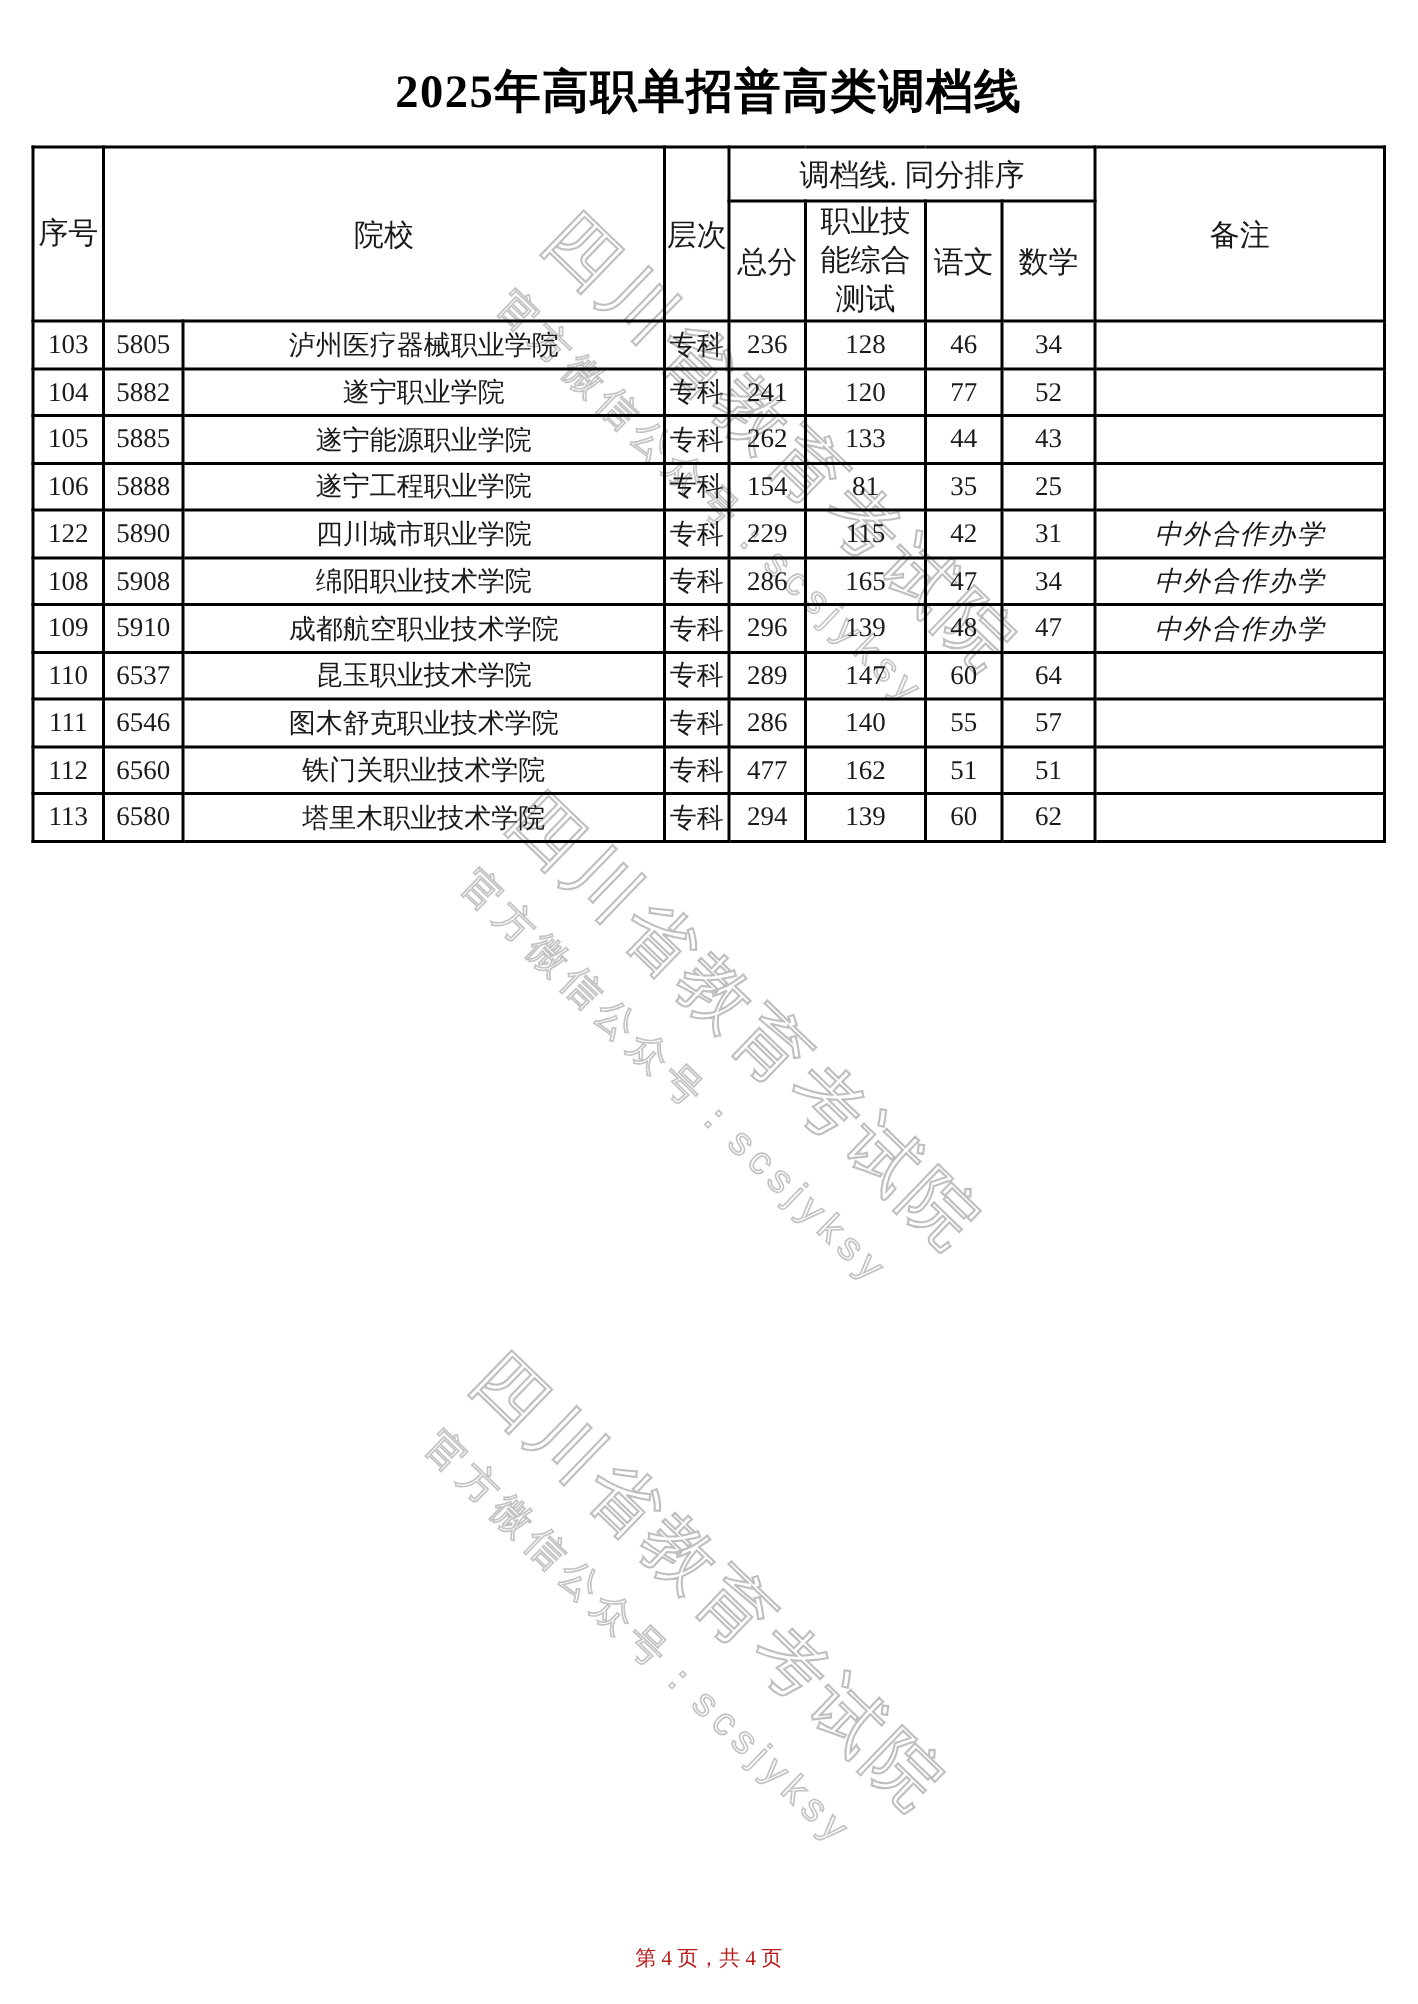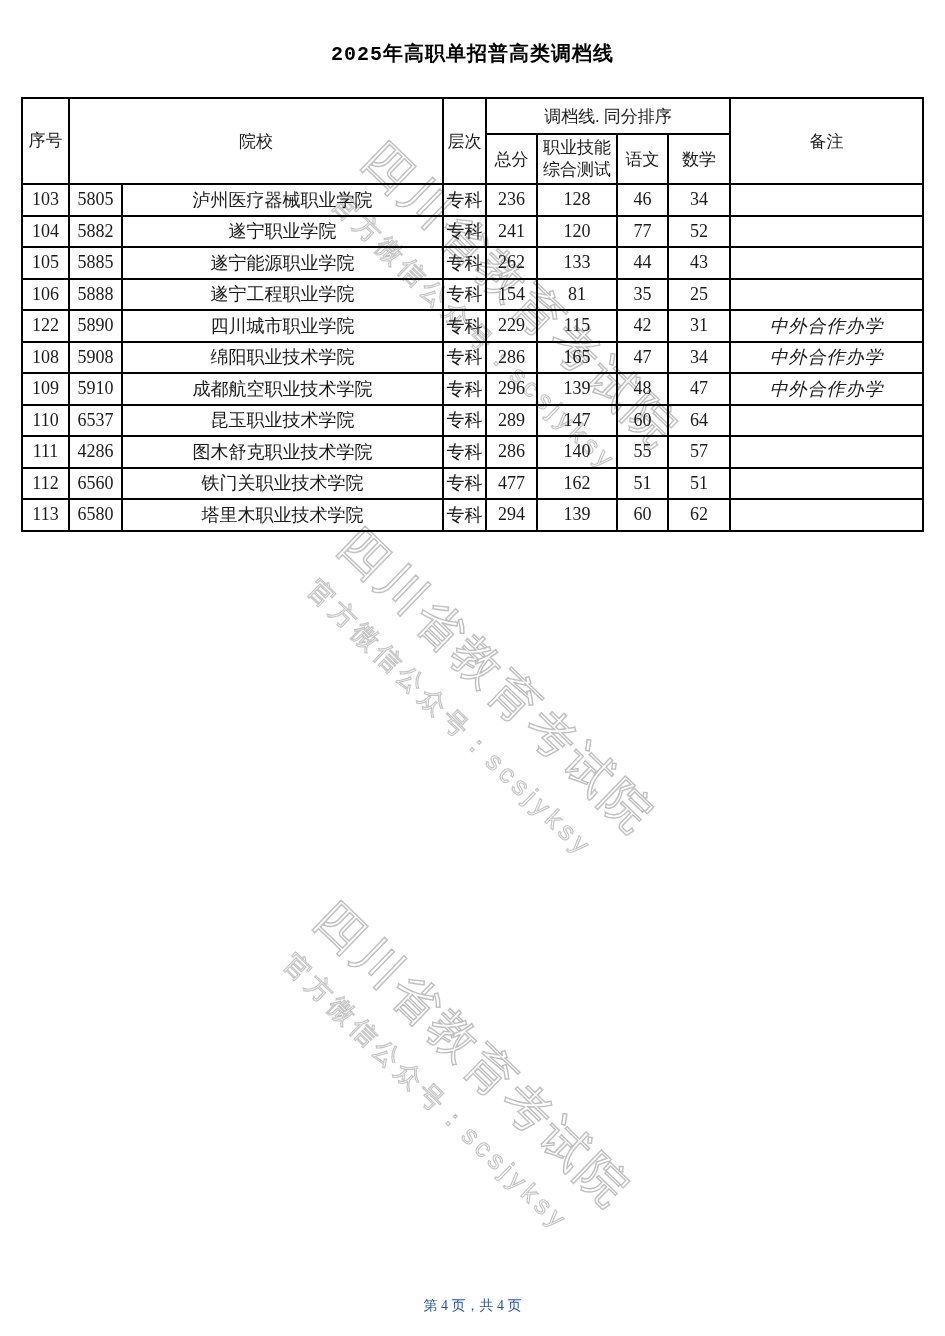--- a/index.html
+++ b/index.html
@@ -36,23 +36,23 @@
     stroke-width: 1.1px;
   }
 
   
   .title {
     position: absolute;
     top: 40px;
     left: 0;
     width: 100%;
     text-align: center;
-    font-family: Liberation Mono, monospace;
+    font-family: Liberation Serif, serif;
     font-weight: 700;
-    font-size: 20px;
+    font-size: 31px;
     letter-spacing: 1px;
     color: #000000;
     z-index: 2;
   }
 
   
   .score-table {
     position: absolute;
     top: 97px;
     left: 21px;
@@ -66,37 +66,37 @@
     border: 2px solid #000000;
     text-align: center;
     vertical-align: middle;
     padding: 0;
     font-weight: normal;
     overflow: hidden;
   }
   .score-table thead tr.h1 { height: 36px; }
   .score-table thead tr.h2 { height: 50px; }
   .score-table tbody tr   { height: 31.5px; }
-  .score-table th { font-size: 17px; color: #1a1a1a; }
+  .score-table th { font-size: 20px; color: #1a1a1a; }
   .th-seq { word-break: break-all; padding: 0 13px; line-height: 1.5; }
   .th-skill { font-size: 15px; line-height: 1.3; }
   .score-table td { font-size: 18px; }
   .c-name  { font-size: 17px; }
   .c-level { font-size: 16px; margin-top: 33px; }
   .c-remark { font-size: 16px; letter-spacing: 1px; font-style: italic; }
 
   
   .footer {
     position: absolute;
     top: 1297px;
     left: 0;
     width: 100%;
     text-align: center;
     font-size: 14px;
-    color: #1d4ed8;
+    color: #b91c1c;
     z-index: 2;
   }
 </style>
 </head>
 <body>
 
 <div class="page">
 
   <svg class="wm-layer" width="945" height="1336" viewBox="0 0 945 1336" aria-hidden="true">
     <g transform="translate(360,162) rotate(44)">
@@ -226,21 +226,21 @@
     <td class="c-name">昆玉职业技术学院</td>
     <td class="c-level">专科</td>
     <td class="c-num">289</td>
     <td class="c-num">147</td>
     <td class="c-num">60</td>
     <td class="c-num">64</td>
     <td class="c-remark"></td>
   </tr>
         <tr>
     <td class="c-seq">111</td>
-    <td class="c-code">4286</td>
+    <td class="c-code">6546</td>
     <td class="c-name">图木舒克职业技术学院</td>
     <td class="c-level">专科</td>
     <td class="c-num">286</td>
     <td class="c-num">140</td>
     <td class="c-num">55</td>
     <td class="c-num">57</td>
     <td class="c-remark"></td>
   </tr>
         <tr>
     <td class="c-seq">112</td>

